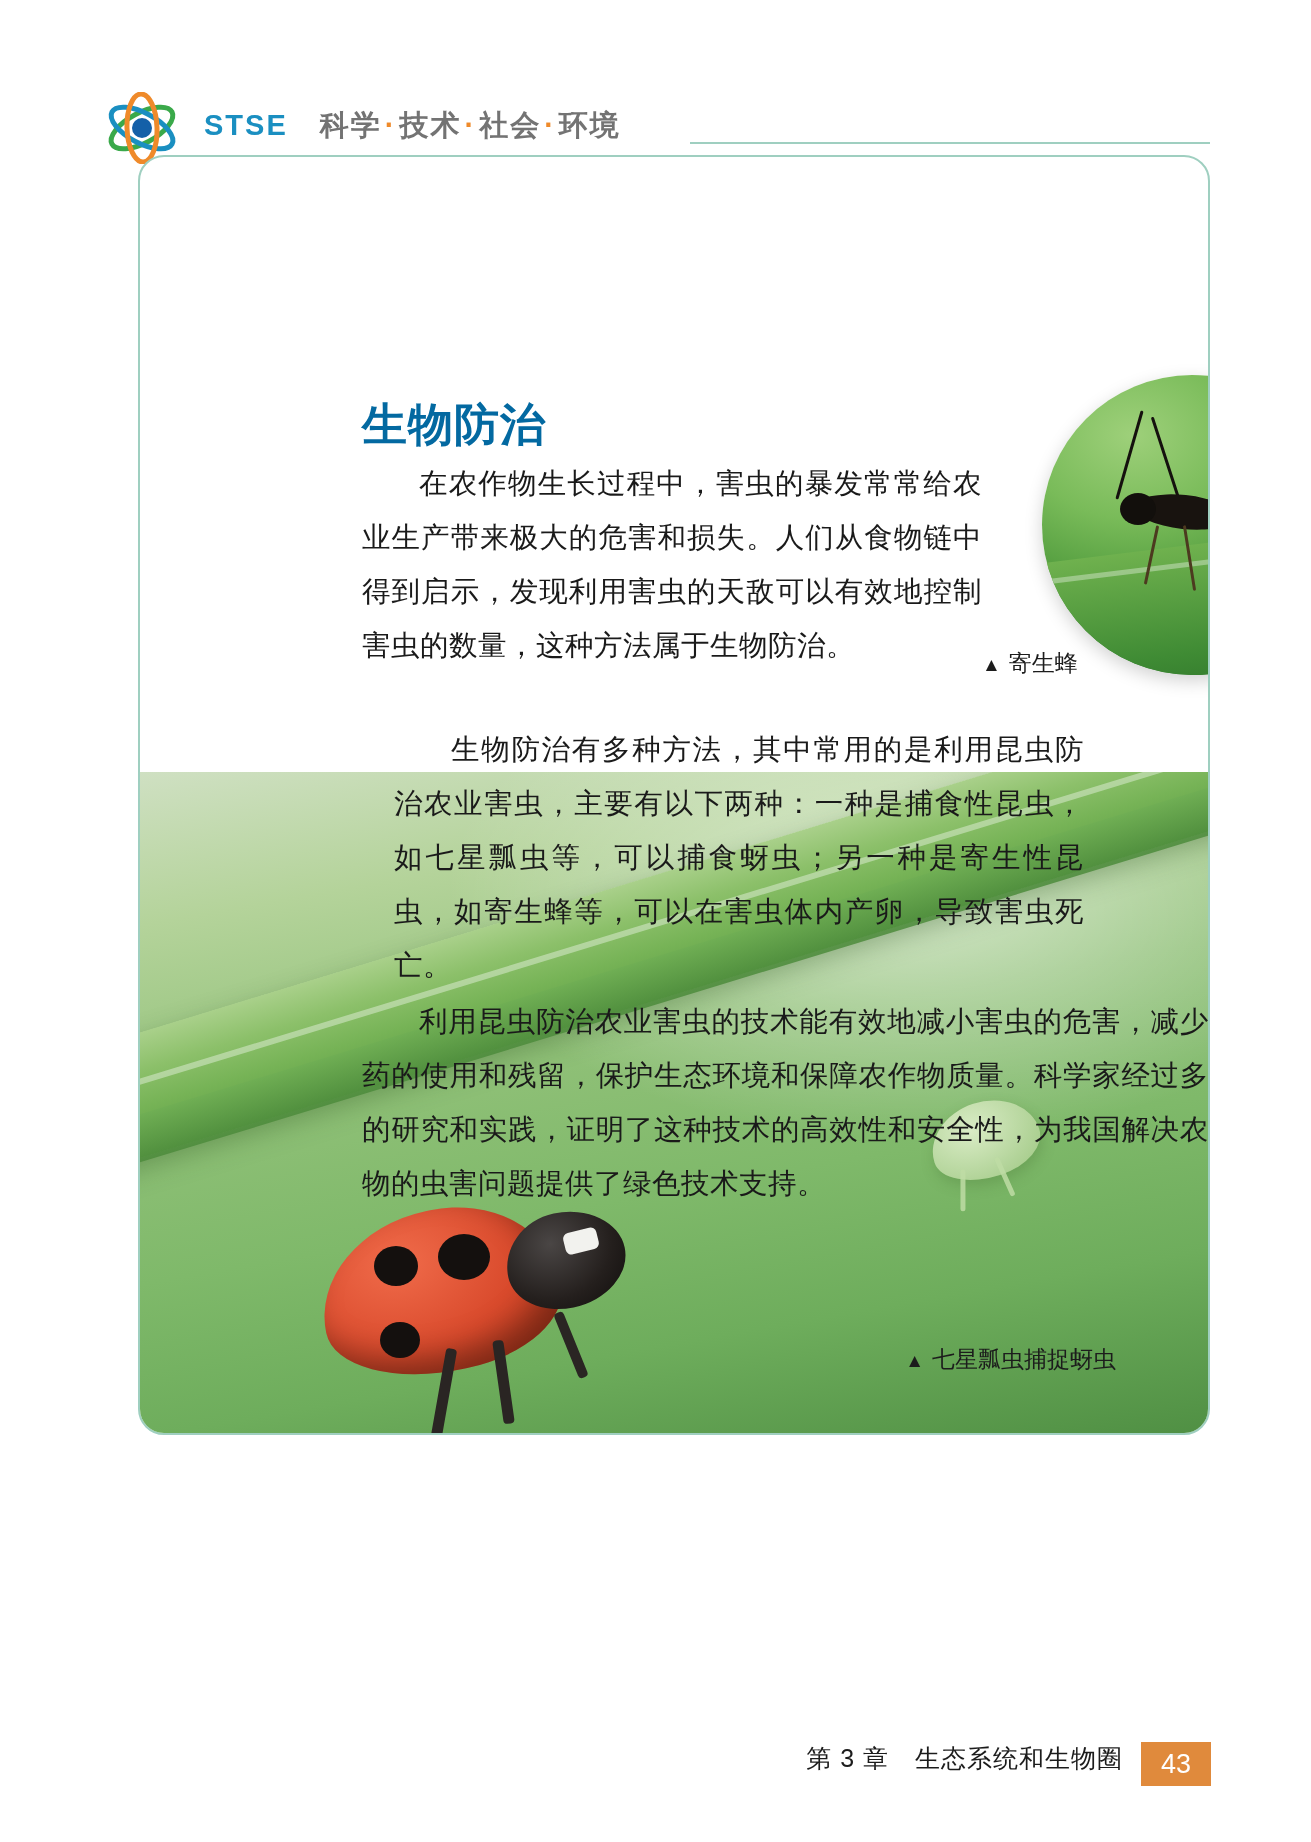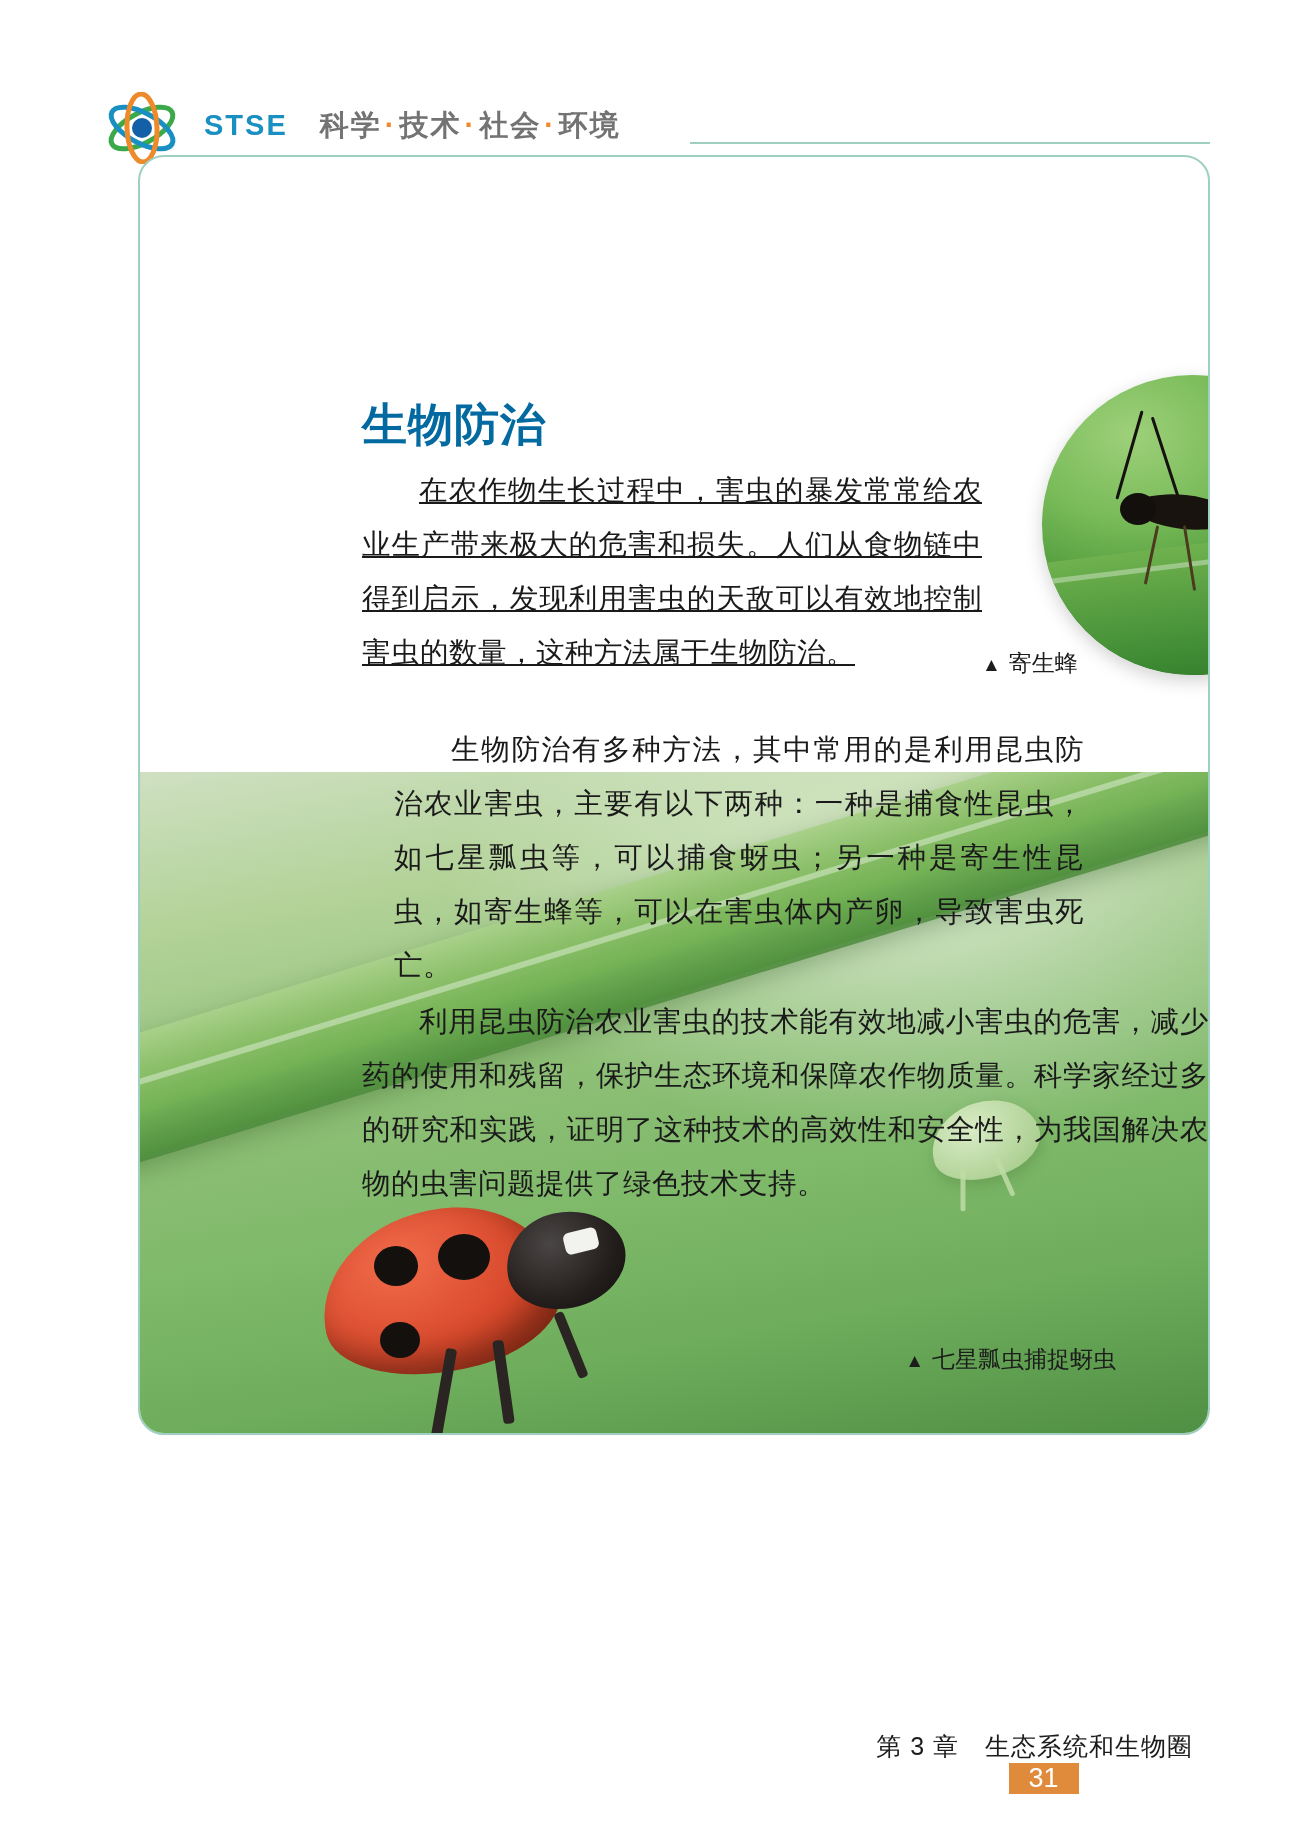--- a/index.html
+++ b/index.html
@@ -202,21 +202,21 @@
     position: absolute;
     font-family: "Liberation Serif", serif;
     font-size: 28.5px;
     line-height: 54px;
     color: #1a1a1a;
     text-align: justify;
     text-justify: inter-ideograph;
     letter-spacing: 0.5px;
     text-indent: 2em;
   }
-  #para-1 { left: 222px; top: 307px; width: 620px; text-decoration: underline; }
+  #para-1 { left: 222px; top: 300px; width: 620px; }
   #para-2 { left: 222px; top: 566px; width: 690px; margin-left: 32px; }
   #para-3 { left: 222px; top: 838px; width: 876px; }
 
   
   #wasp-photo {
     position: absolute;
     left: 902px;
     top: 218px;
     width: 300px;
     height: 300px;
@@ -278,25 +278,24 @@
     font-size: 23px;
     color: #1c1c1c;
     white-space: nowrap;
   }
   #wasp-caption .tri { margin-right: 8px; font-size: 19px; }
 
   
   #footer {
     position: absolute;
     right: 100px;
-    bottom: 68px;
+    bottom: 56px;
     display: flex;
-    align-items: center;
+    align-items: flex-start;
     height: 44px;
-    flex-direction: column;
   }
   #footer-chapter {
     font-size: 25px;
     color: #1c1c1c;
     letter-spacing: 1px;
     margin-right: 18px;
     white-space: nowrap;
   }
   #page-number {
     width: 70px;
@@ -375,14 +374,14 @@
 
   </div>
 </div>
 
 <div id="wasp-caption">
   <span class="tri">▲</span><span>寄生蜂</span>
 </div>
 
 <div id="footer">
   <div id="footer-chapter">第 3 章　生态系统和生物圈</div>
-  <div id="page-number">31</div>
+  <div id="page-number">43</div>
 </div>
 
 </body></html>

